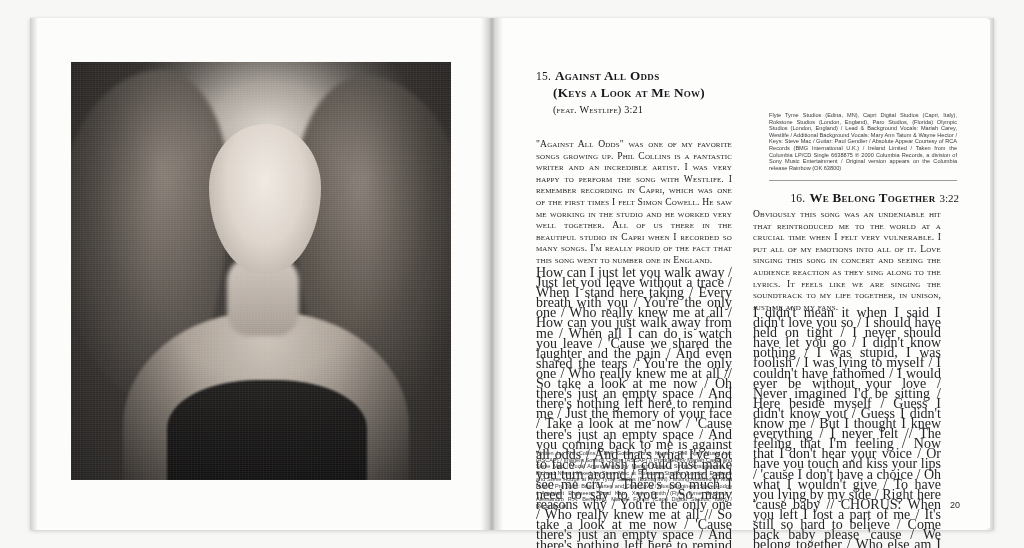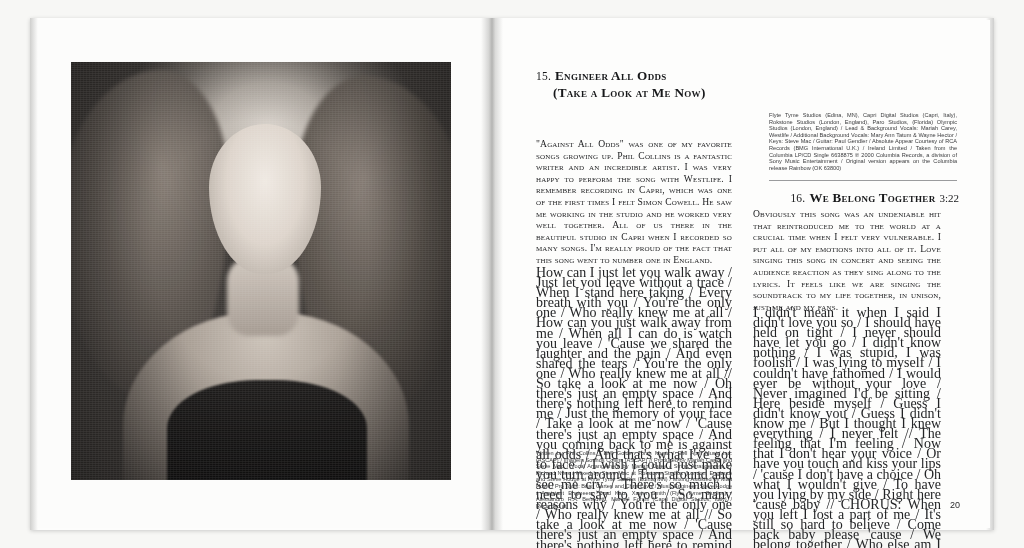--- a/index.html
+++ b/index.html
@@ -288,22 +288,23 @@
       <div class="photo-top"></div>
       <div class="photo-vignette"></div>
       <div class="photo-grain"></div>
     </div>
   </div>
 
   <div class="right-page">
 
     <div class="track-head">
       <span class="track-num">15.</span>
-      <span class="track-title">Engineer All Odds</span>
-      <span class="track-title-2">(Take a Look at Me Now)</span>
+      <span class="track-title">Against All Odds</span>
+      <span class="track-title-2">(Keys a Look at Me Now)</span>
+      <span class="track-feat">(feat. Westlife) 3:21</span>
     </div>
 
     <div class="body-col smallcaps-para" style="left:33px; top:118px; width:196px;">"Against All Odds" was one of my favorite songs growing up. Phil Collins is a fantastic writer and an incredible artist. I was very happy to perform the song with Westlife. I remember recording in Capri, which was one of the first times I felt Simon Cowell. He saw me working in the studio and he worked very well together. All of us there in the beautiful studio in Capri when I recorded so many songs. I'm really proud of the fact that this song went to number one in England.</div>
 
     <div class="body-col lyrics" style="left:33px; top:248px; width:196px;">How can I just let you walk away / Just let you leave without a trace / When I stand here taking / Every breath with you / You're the only one / Who really knew me at all / How can you just walk away from me / When all I can do is watch you leave / 'Cause we shared the laughter and the pain / And even shared the tears / You're the only one / Who really knew me at all // So take a look at me now / Oh there's just an empty space / And there's nothing left here to remind me / Just the memory of your face / Take a look at me now / 'Cause there's just an empty space / And you coming back to me is against all odds / And that's what I've got to face // I wish I could just make you turn around / Turn around and see me cry / There's so much I need to say to you / So many reasons why / You're the only one / Who really knew me at all // So take a look at me now / 'Cause there's just an empty space / And there's nothing left here to remind me / Just the memory of your face / Take a look at me now / 'Cause there's just an empty space / But to wait for you is / All I can do / And that's what I've got to face / Take a good look at me now / 'Cause I'll still be standing here / And you coming back to me is against all odds / That's the chance I've got to take // Take a look at me now</div>
 
     <div class="credits" style="position:absolute; left:33px; top:430px; width:196px;">Written by Phil Collins / EMI Golden Torch Music / EMI April Music Inc. (ASCAP) / Imagem Sounds Collins (ASCAP) // Produced by Mariah Carey and Steve Mac / Vocal Arrangement by Mariah Carey / String Arrangement by Richard Niles / Mixed by Steve Mac at Rokstone Studios (London, England) and Steve Hodge at Flyte Tyme Studios (Edina, MN) / Mixing Assisted by Matt Howe / Pro Tools: Brian Garten and Chris Laws / Music Engineer: Steve Hodge / Assistant Engineers: Brad Katz, Xavier Smith (Flyte Tyme Studios) / Alessandro R.A. Benedetti, Manuel Forchi (Capri Digital Studios, Italy) / Recorded at</div>
 
     <div class="credits" style="position:absolute; left:266px; top:92px; width:188px;">Flyte Tyme Studios (Edina, MN), Capri Digital Studios (Capri, Italy), Rokstone Studios (London, England), Paro Studios, (Florida) Olympic Studios (London, England) / Lead &amp; Background Vocals: Mariah Carey, Westlife / Additional Background Vocals: Mary Ann Tatum &amp; Wayne Hector / Keys: Steve Mac / Guitar: Paul Gendler / Absolute Appear Courtesy of RCA Records (BMG Interna­tional U.K.) / Ireland Limited / Taken from the Columbia LP/CD Single 6638875 ℗ 2000 Columbia Records, a division of Sony Music Entertainment / Original version appears on the Columbia release Rainbow (OK 63800)</div>
 

